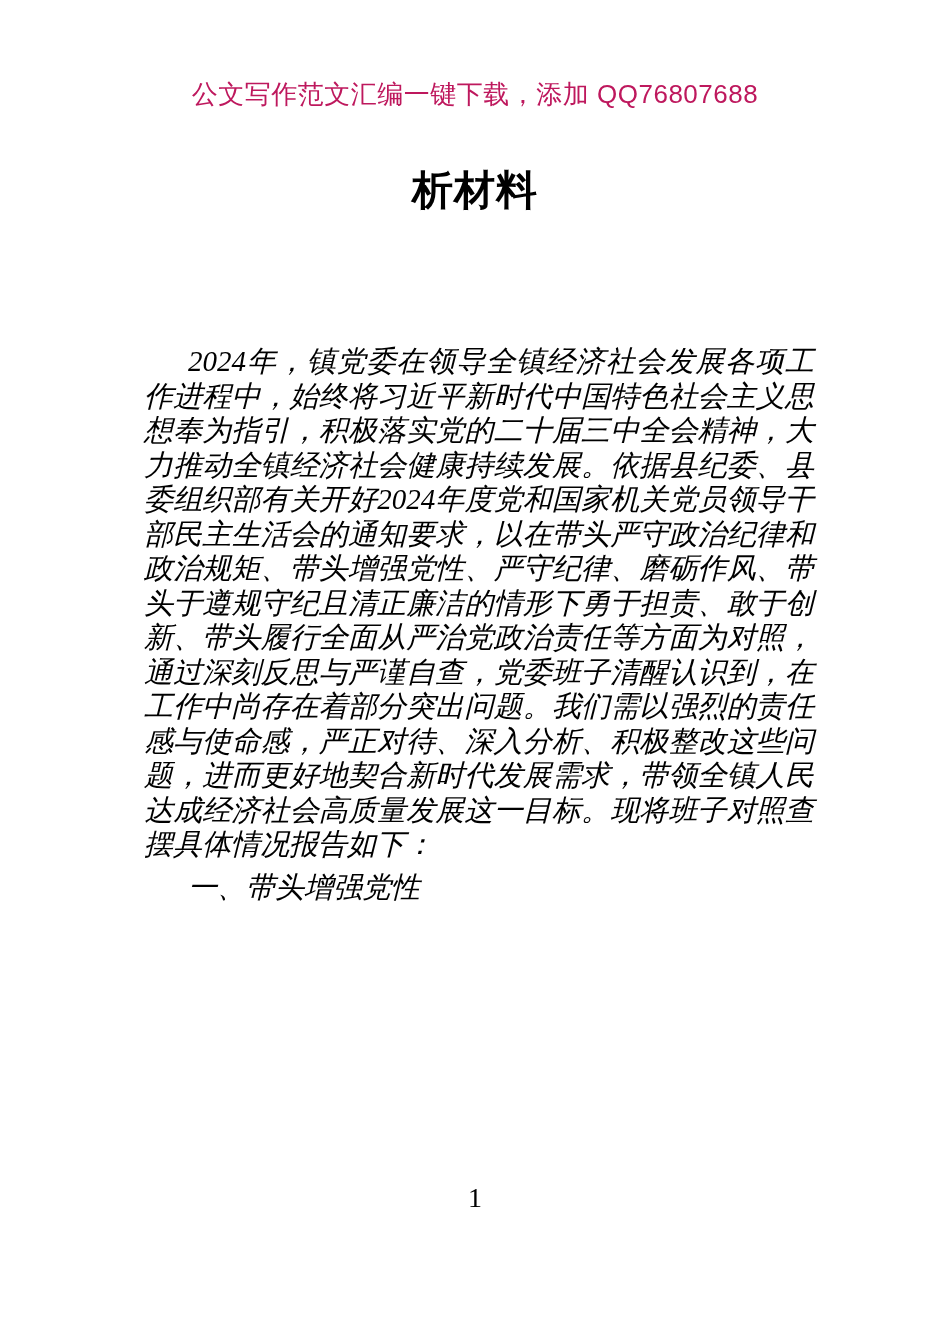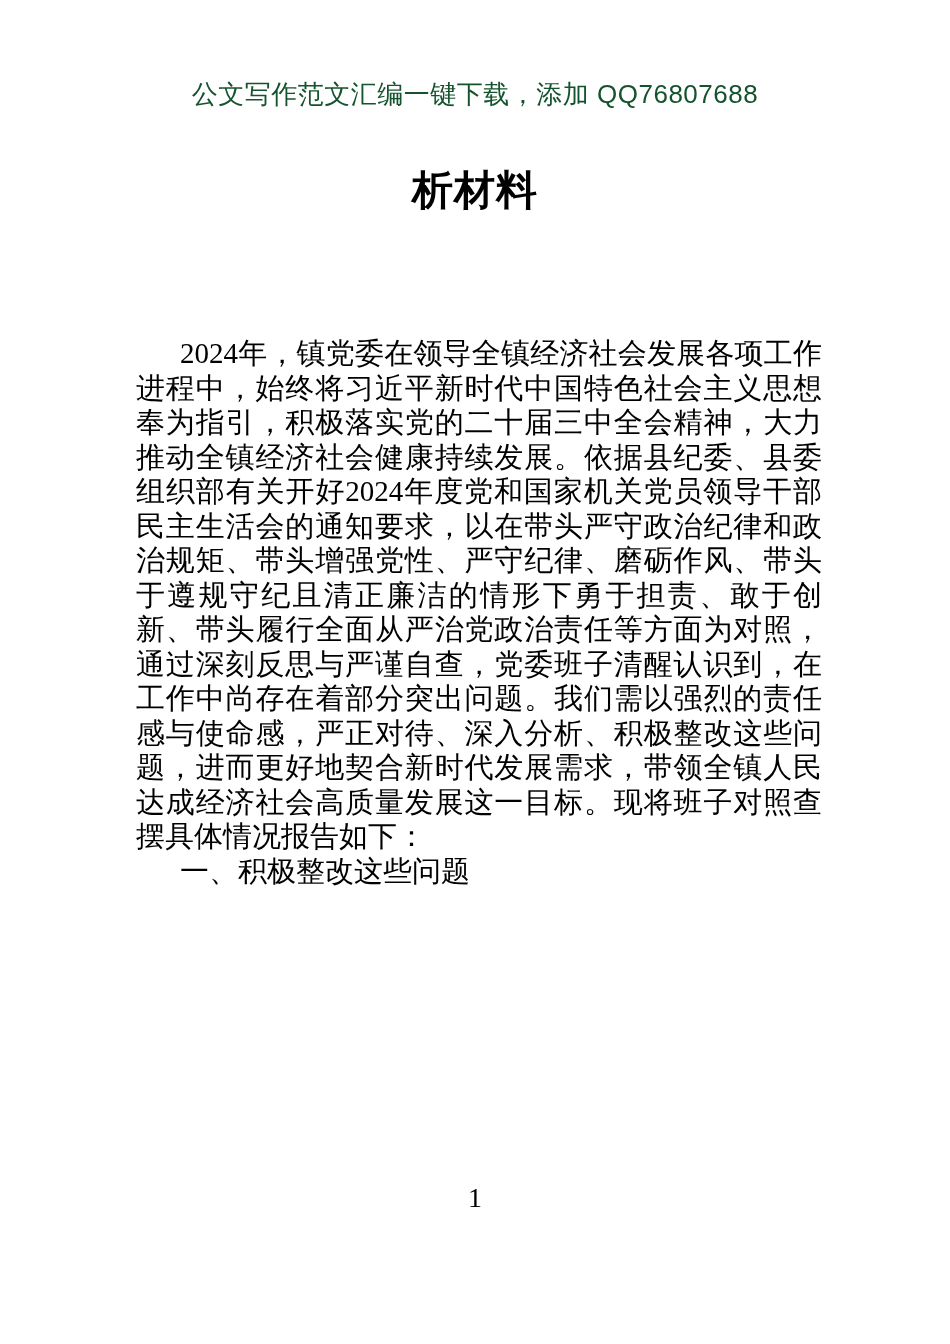--- a/index.html
+++ b/index.html
@@ -18,21 +18,21 @@
   }
   .promo-header {
     position: absolute;
     top: 78px;
     left: 0;
     width: 100%;
     text-align: center;
     font-family: "Liberation Sans", sans-serif;
     font-size: 26px;
     line-height: 32px;
-    color: #14532d;
+    color: #be185d;
     letter-spacing: 0.5px;
   }
   .doc-title {
     position: absolute;
     top: 156px;
     left: 105px;
     width: 740px;
     text-align: center;
     font-family: "Liberation Serif", serif;
     font-weight: bold;
@@ -43,23 +43,24 @@
   .doc-body {
     position: absolute;
     top: 336px;
     left: 136px;
     width: 686px;
     font-size: 29px;
     line-height: 34.5px;
     text-align: justify;
   }
   .doc-body p {
-    margin: 0;
+    margin: 8px;
     padding: 0;
     text-indent: 44px;
+    font-style: italic;
   }
   .page-number {
     position: absolute;
     top: 1182px;
     left: 0;
     width: 100%;
     text-align: center;
     font-family: "Liberation Serif", serif;
     font-size: 28px;
     line-height: 32px;
@@ -71,18 +72,18 @@
 <div class="page">
 
   <div class="promo-header">公文写作范文汇编一键下载，添加 QQ76807688</div>
 
   <div class="doc-title">
     <div>析材料</div>
   </div>
 
   <div class="doc-body">
     <p>2024年，镇党委在领导全镇经济社会发展各项工作进程中，始终将习近平新时代中国特色社会主义思想奉为指引，积极落实党的二十届三中全会精神，大力推动全镇经济社会健康持续发展。依据县纪委、县委组织部有关开好2024年度党和国家机关党员领导干部民主生活会的通知要求，以在带头严守政治纪律和政治规矩、带头增强党性、严守纪律、磨砺作风、带头于遵规守纪且清正廉洁的情形下勇于担责、敢于创新、带头履行全面从严治党政治责任等方面为对照，通过深刻反思与严谨自查，党委班子清醒认识到，在工作中尚存在着部分突出问题。我们需以强烈的责任感与使命感，严正对待、深入分析、积极整改这些问题，进而更好地契合新时代发展需求，带领全镇人民达成经济社会高质量发展这一目标。现将班子对照查摆具体情况报告如下：</p>
-    <p>一、积极整改这些问题</p>
+    <p>一、带头增强党性</p>
   </div>
 
   <div class="page-number">1</div>
 
 </div>
 
 </body></html>

